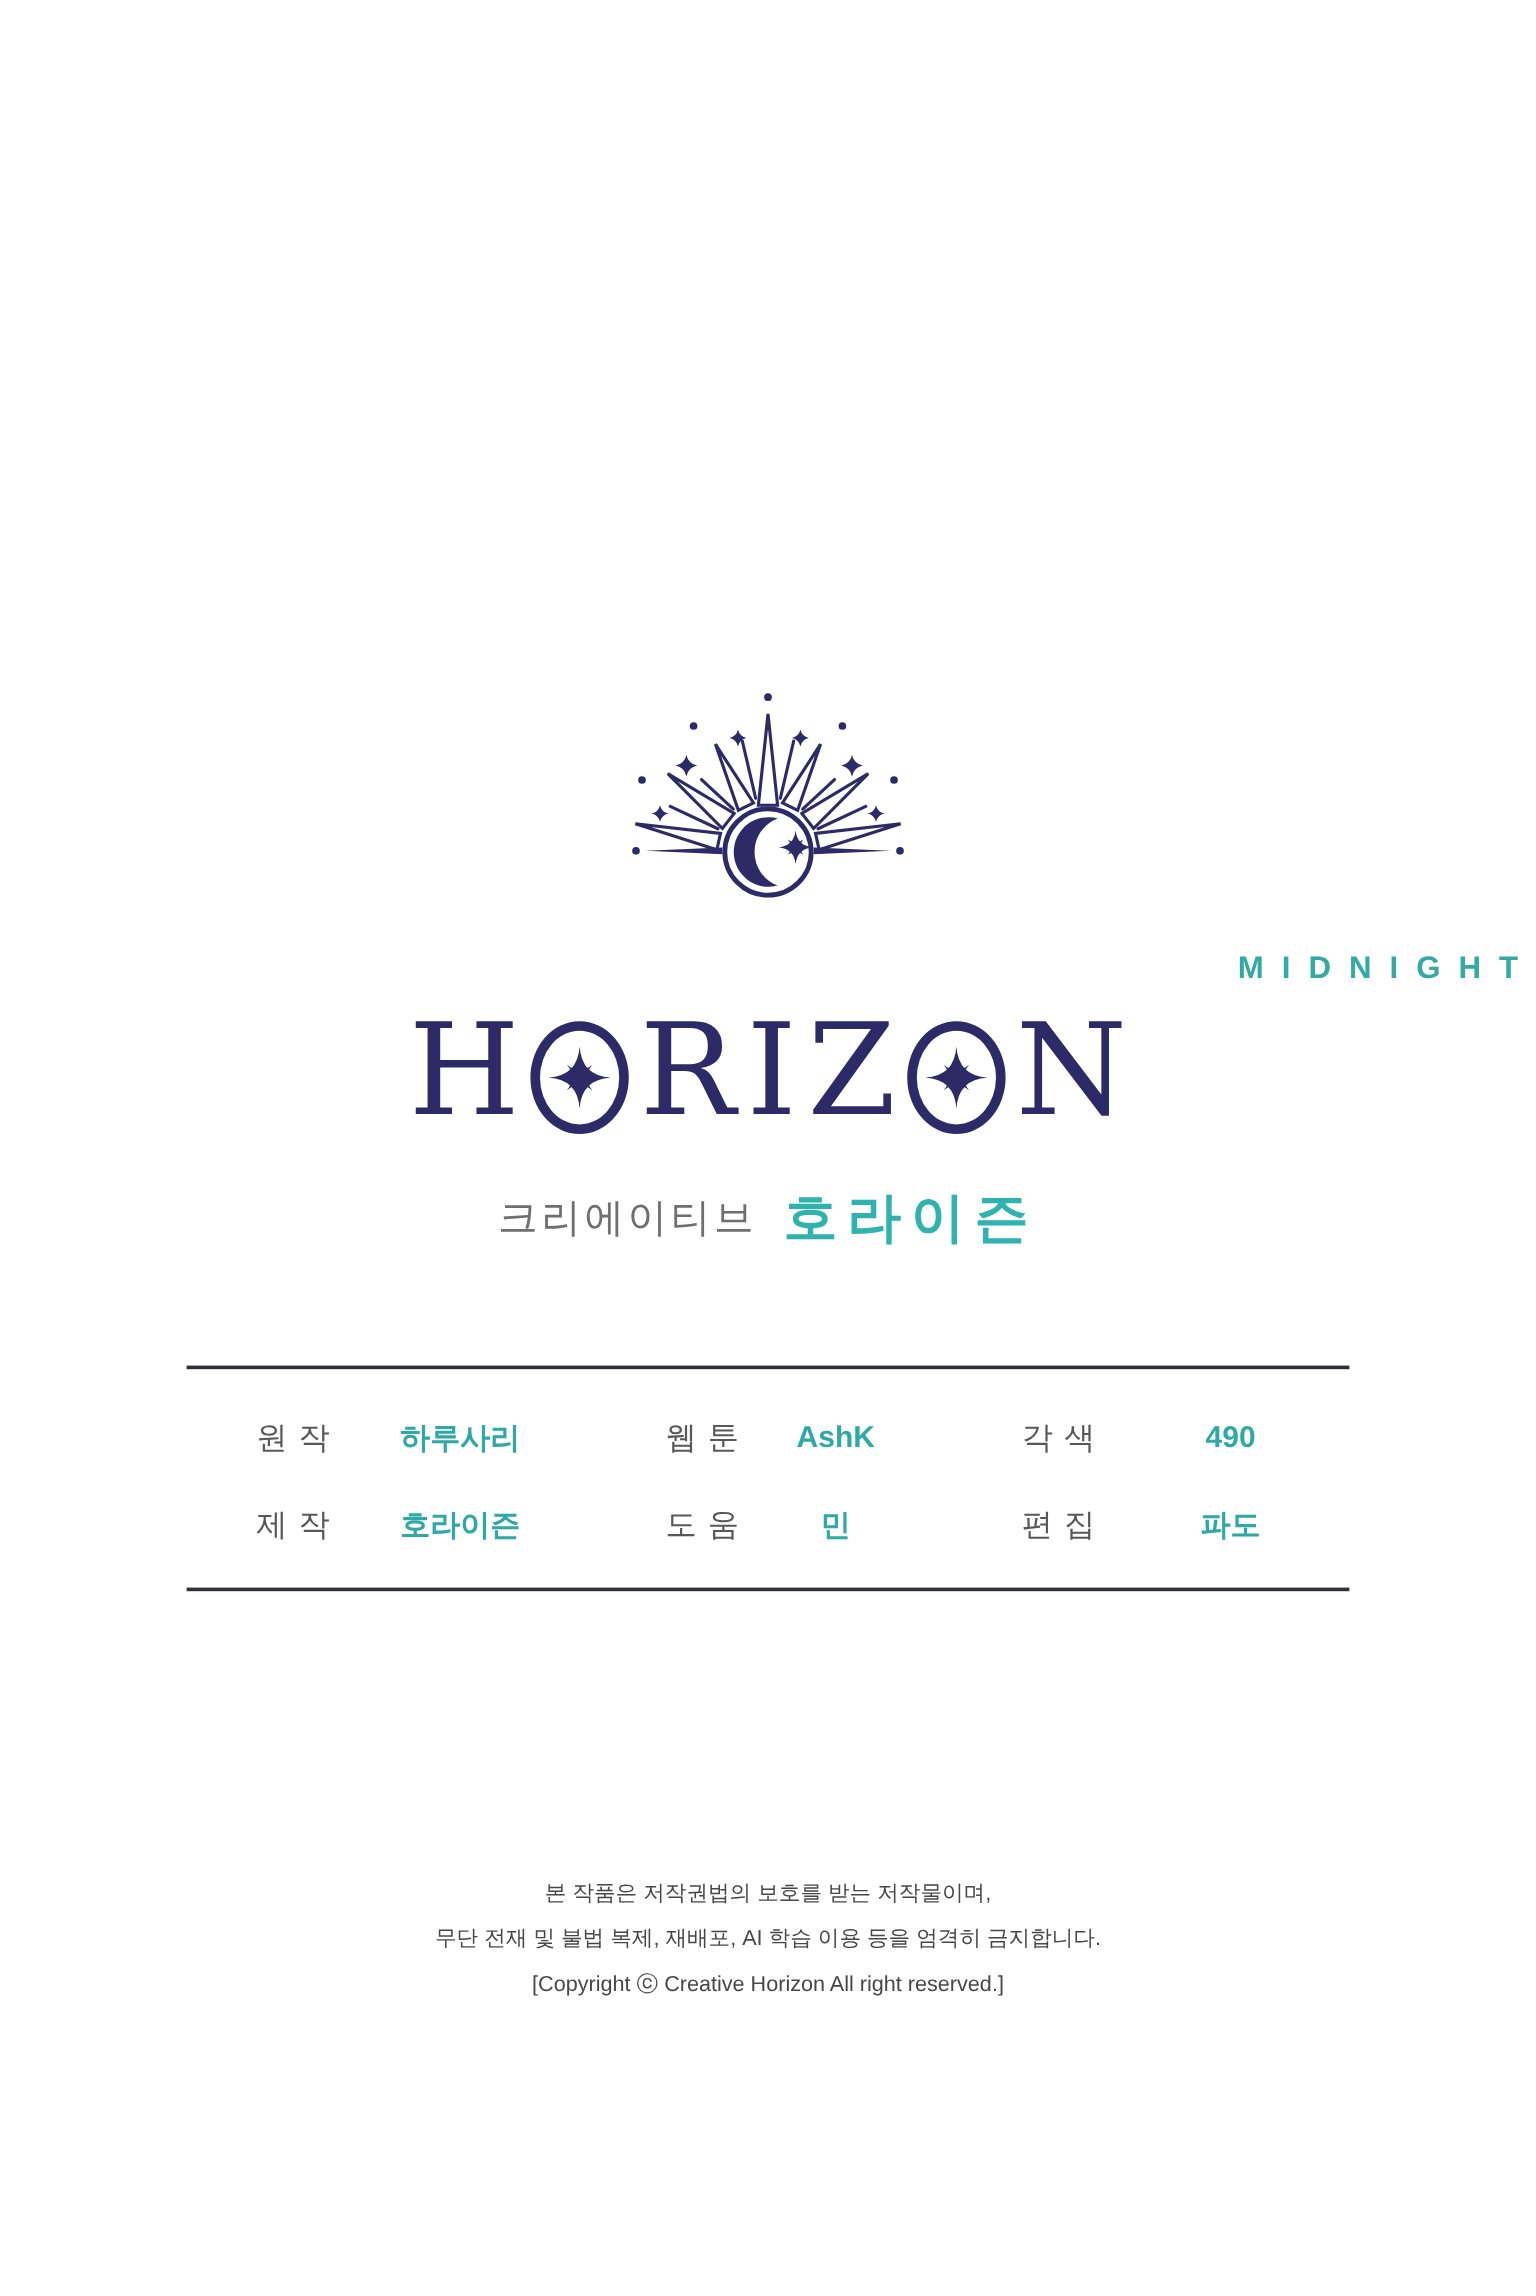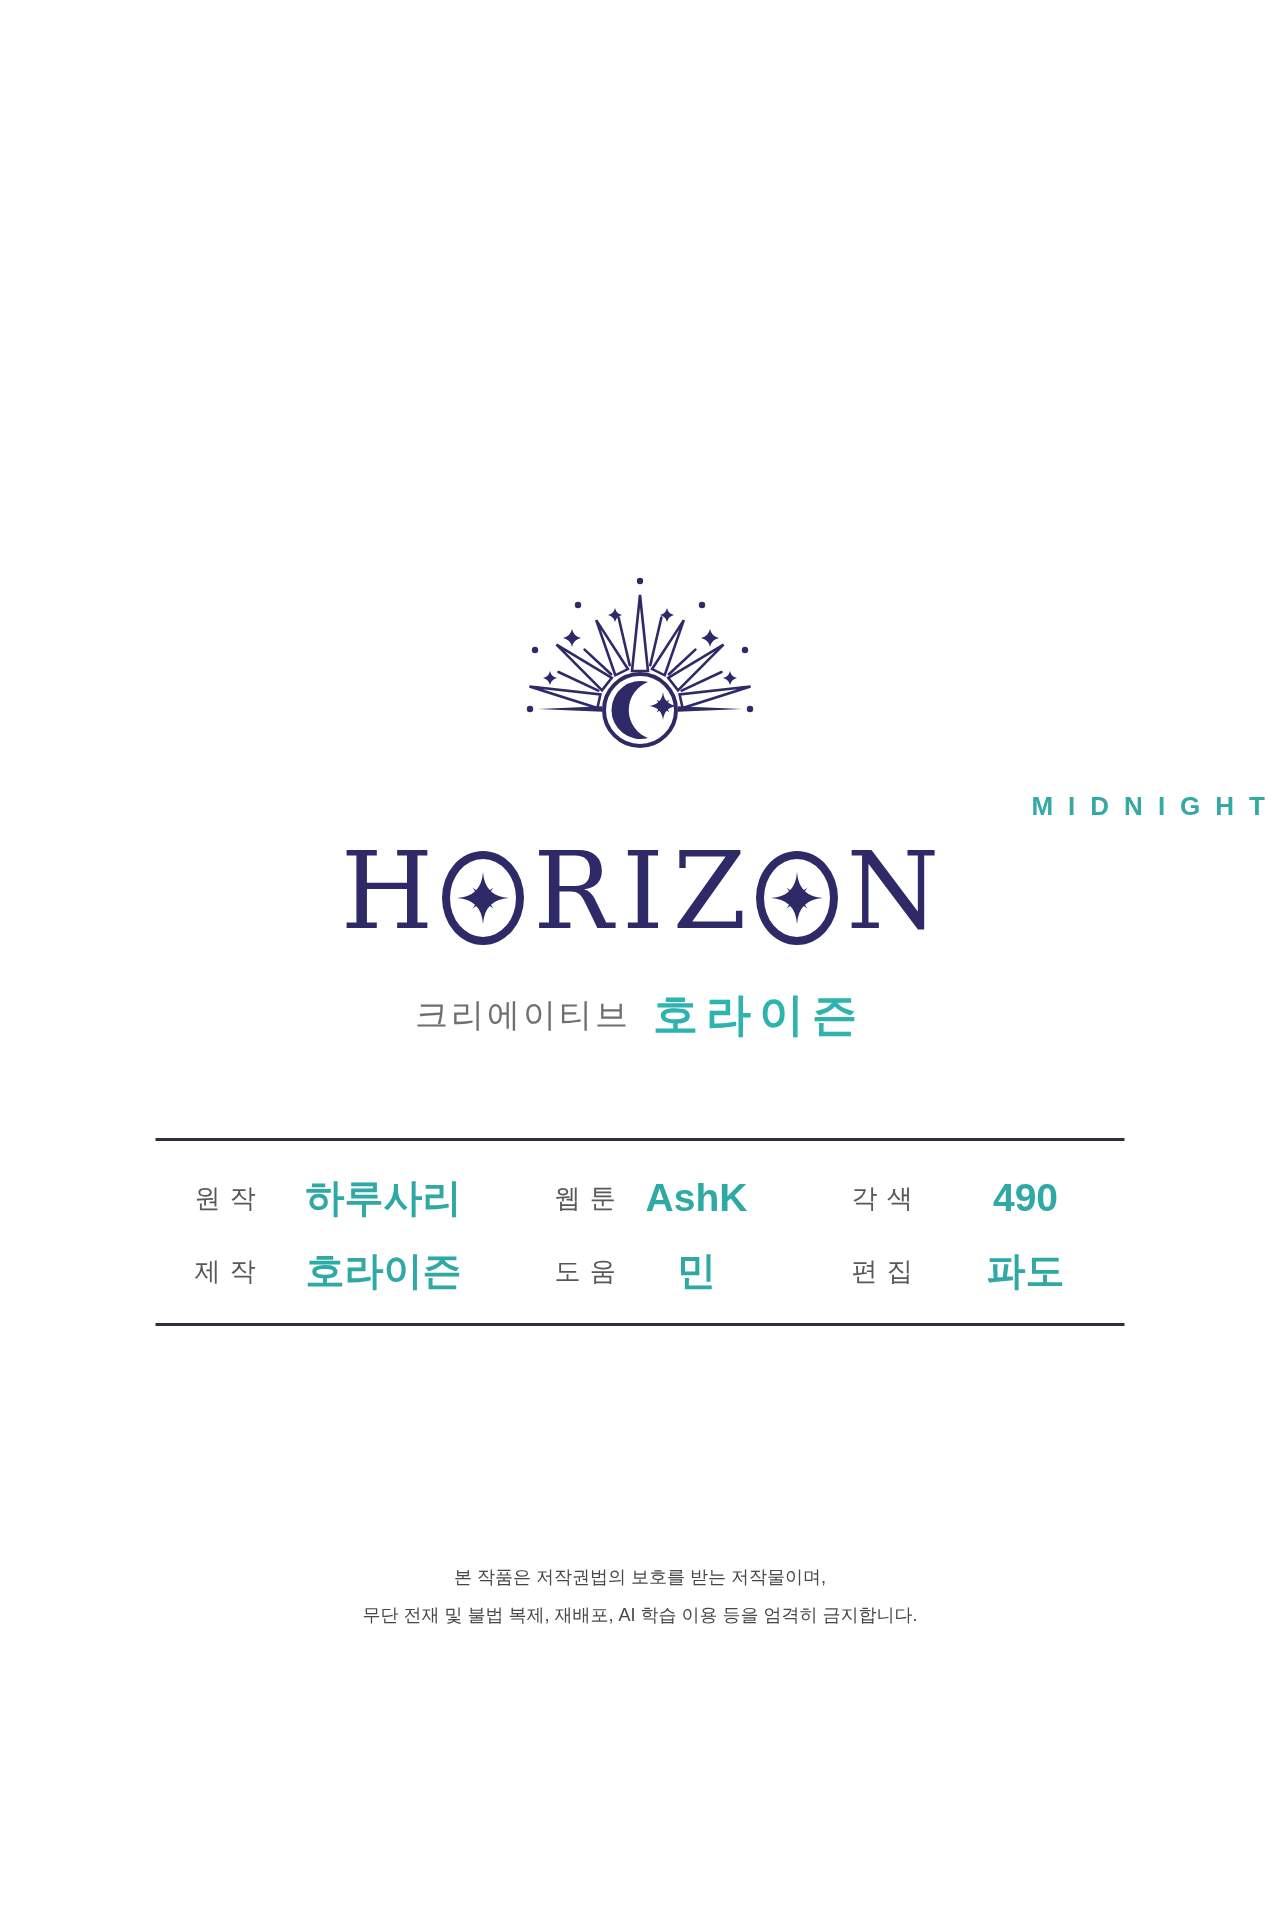--- a/index.html
+++ b/index.html
@@ -42,22 +42,22 @@
   
   .credits {
     position:absolute; top:1138px; left:50%; transform:translateX(-50%);
     width:969px; box-sizing:border-box;
     border-top:3px solid #30303c; border-bottom:3px solid #30303c;
     padding:20px 0 16px 0;
   }
   .credit-row { position:relative; height:73px; }
   .cell { position:absolute; top:50%; transform:translateY(-50%); white-space:nowrap; }
   .lbl { font-size:26px; color:#585858; letter-spacing:1px; }
-  .val { font-size:39px; font-weight:bold; color:#2fa9a5; text-align:center; }
-  .l1 { left:39px; }  .v1 { left:130px; width:196px; }
+  .val { font-size:25px; font-weight:bold; color:#2fa9a5; text-align:center; }
+  .l1 { left:58px; }  .v1 { left:130px; width:196px; }
   .l2 { left:364px;margin-left:35px; } .v2 { left:452px; width:178px; }
   .l3 { left:696px; } .v3 { left:772px; width:196px; }
 
   
   .copyright {
     position:absolute; top:1558px; left:0; width:100%;
     text-align:center; font-size:18px; line-height:38px; color:#474747;
   }
 </style>
 </head>
@@ -160,15 +160,16 @@
       <span class="cell lbl l2">도 움</span>
       <span class="cell val v2">민</span>
       <span class="cell lbl l3">편 집</span>
       <span class="cell val v3">파도</span>
     </div>
   </div>
 
   <div class="copyright">
     <div>본 작품은 저작권법의 보호를 받는 저작물이며,</div>
     <div>무단 전재 및 불법 복제, 재배포, AI 학습 이용 등을 엄격히 금지합니다.</div>
+    <div>[Copyright ⓒ Creative Horizon All right reserved.]</div>
   </div>
 
 </div>
 
 </body></html>

